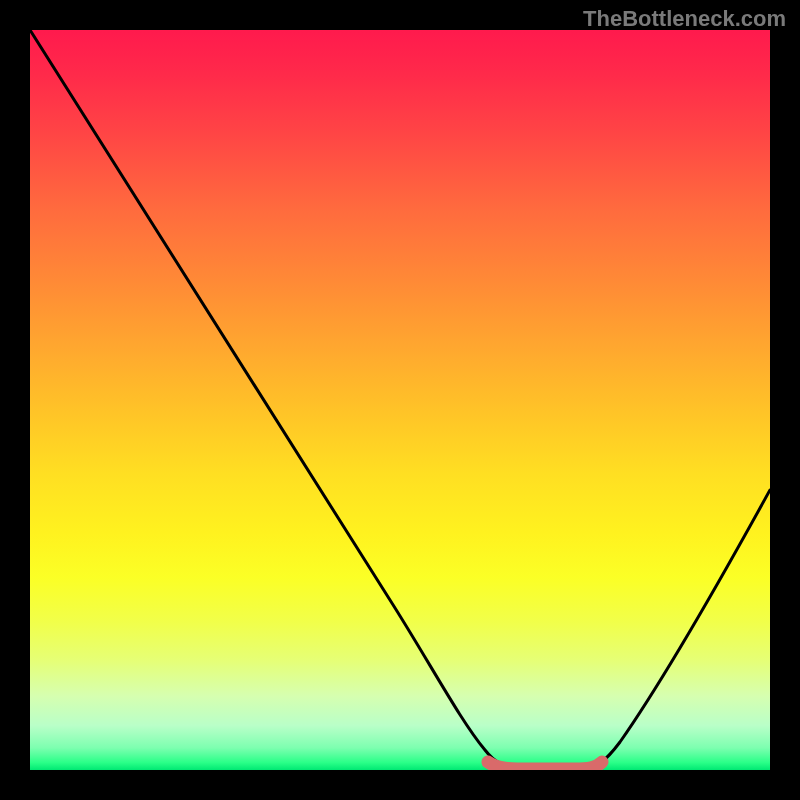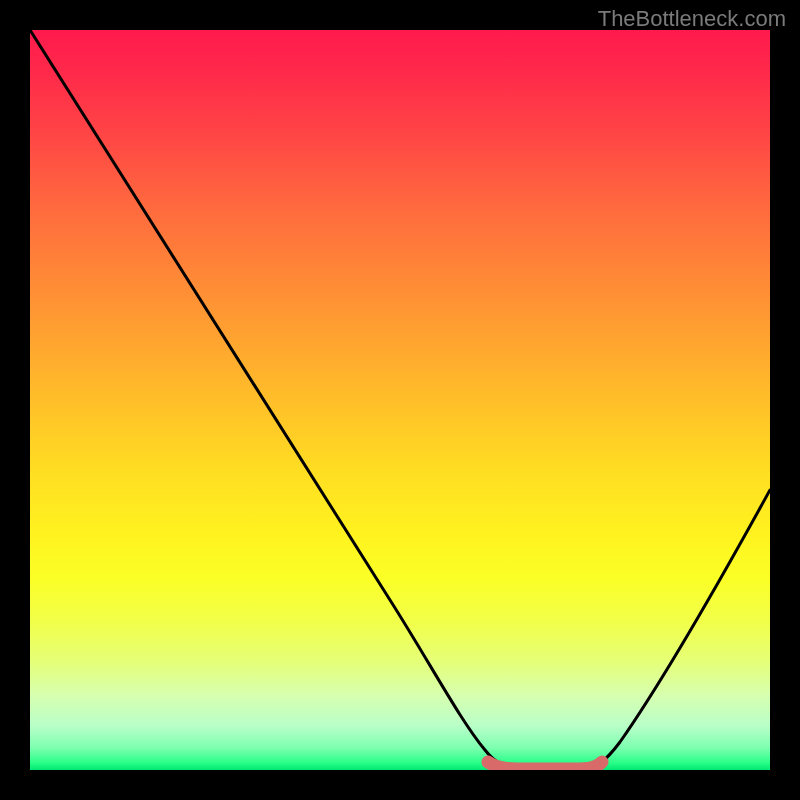--- a/index.html
+++ b/index.html
@@ -10,21 +10,21 @@
     position: relative;
     font-family: Arial, sans-serif;
     overflow: hidden;
   }
   .watermark {
     position: absolute;
     top: 6px;
     right: 14px;
     color: #7a7a7a;
     font-size: 22px;
-    font-weight: normal;
+    font-weight: bold;
     z-index: 10;
   }
   .plot-area {
     position: absolute;
     left: 30px;
     top: 30px;
     width: 740px;
     height: 740px;
     overflow: hidden;
   }

